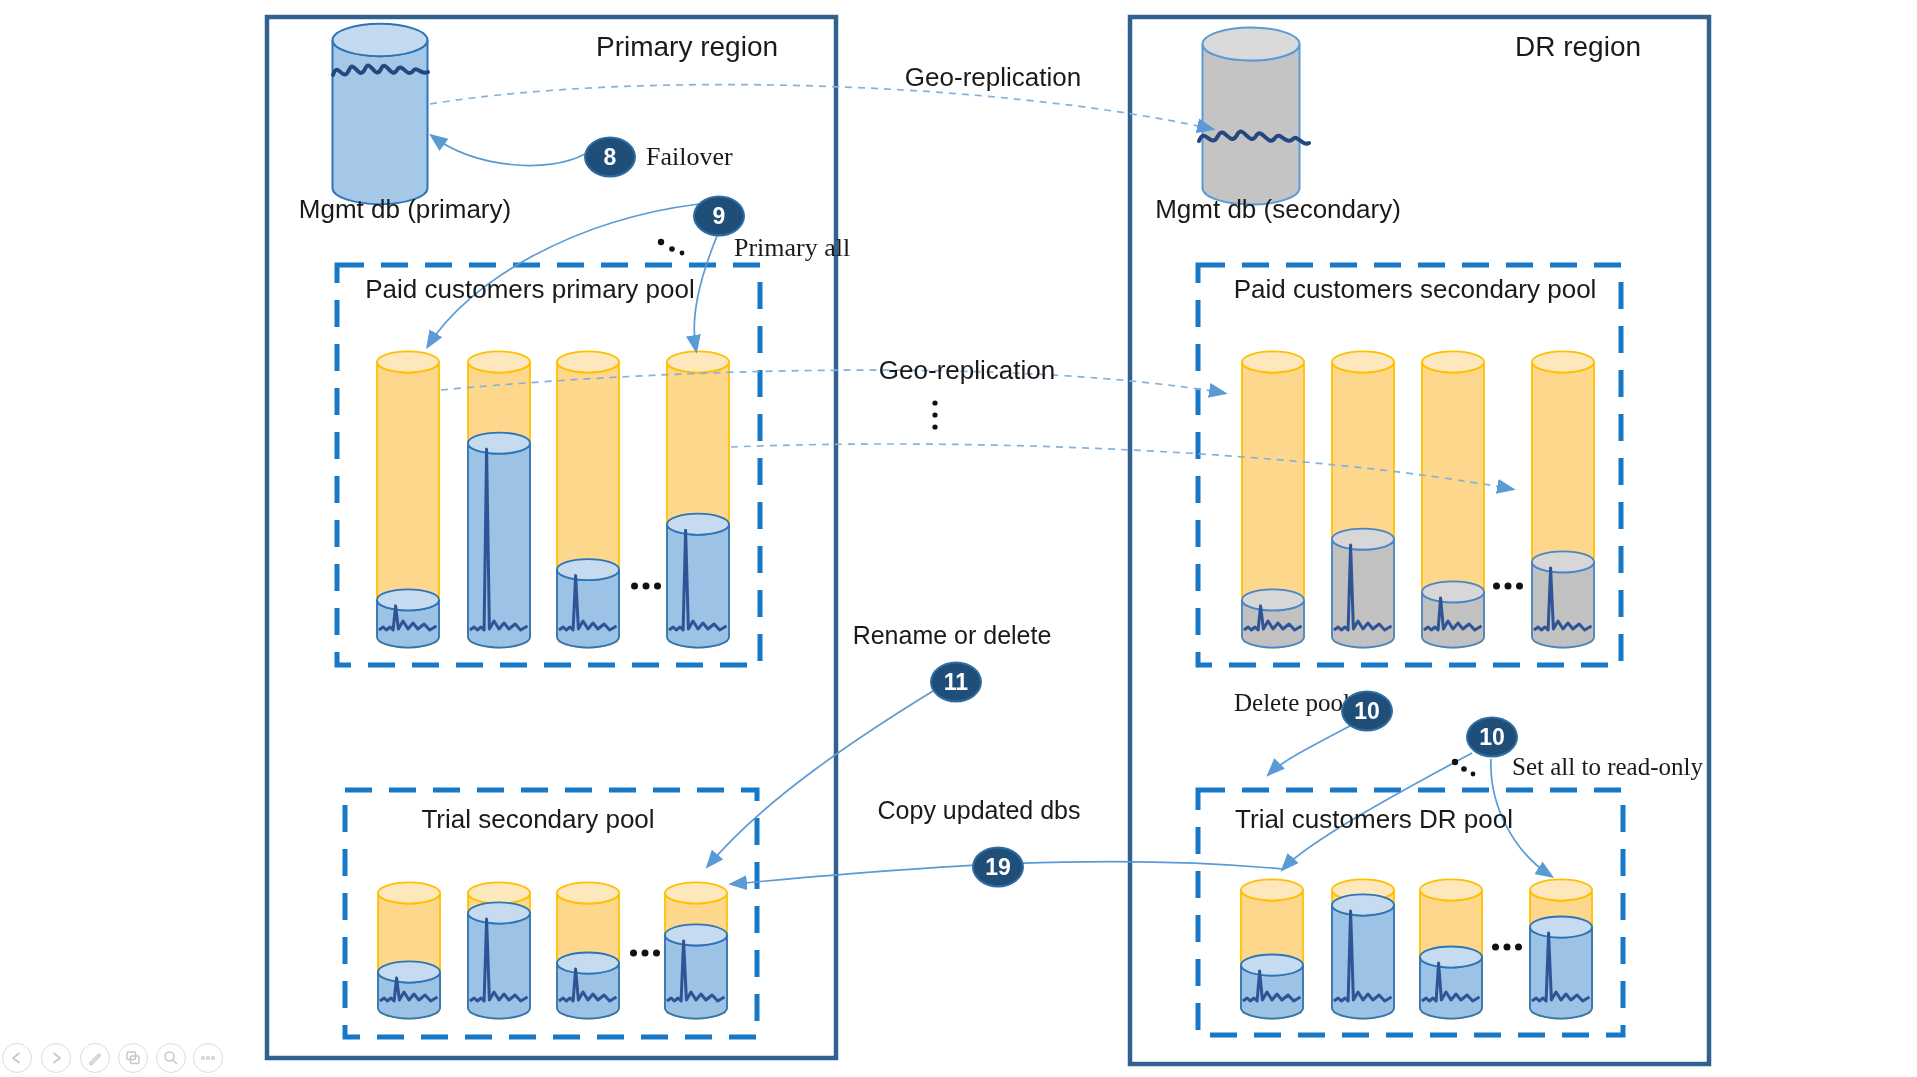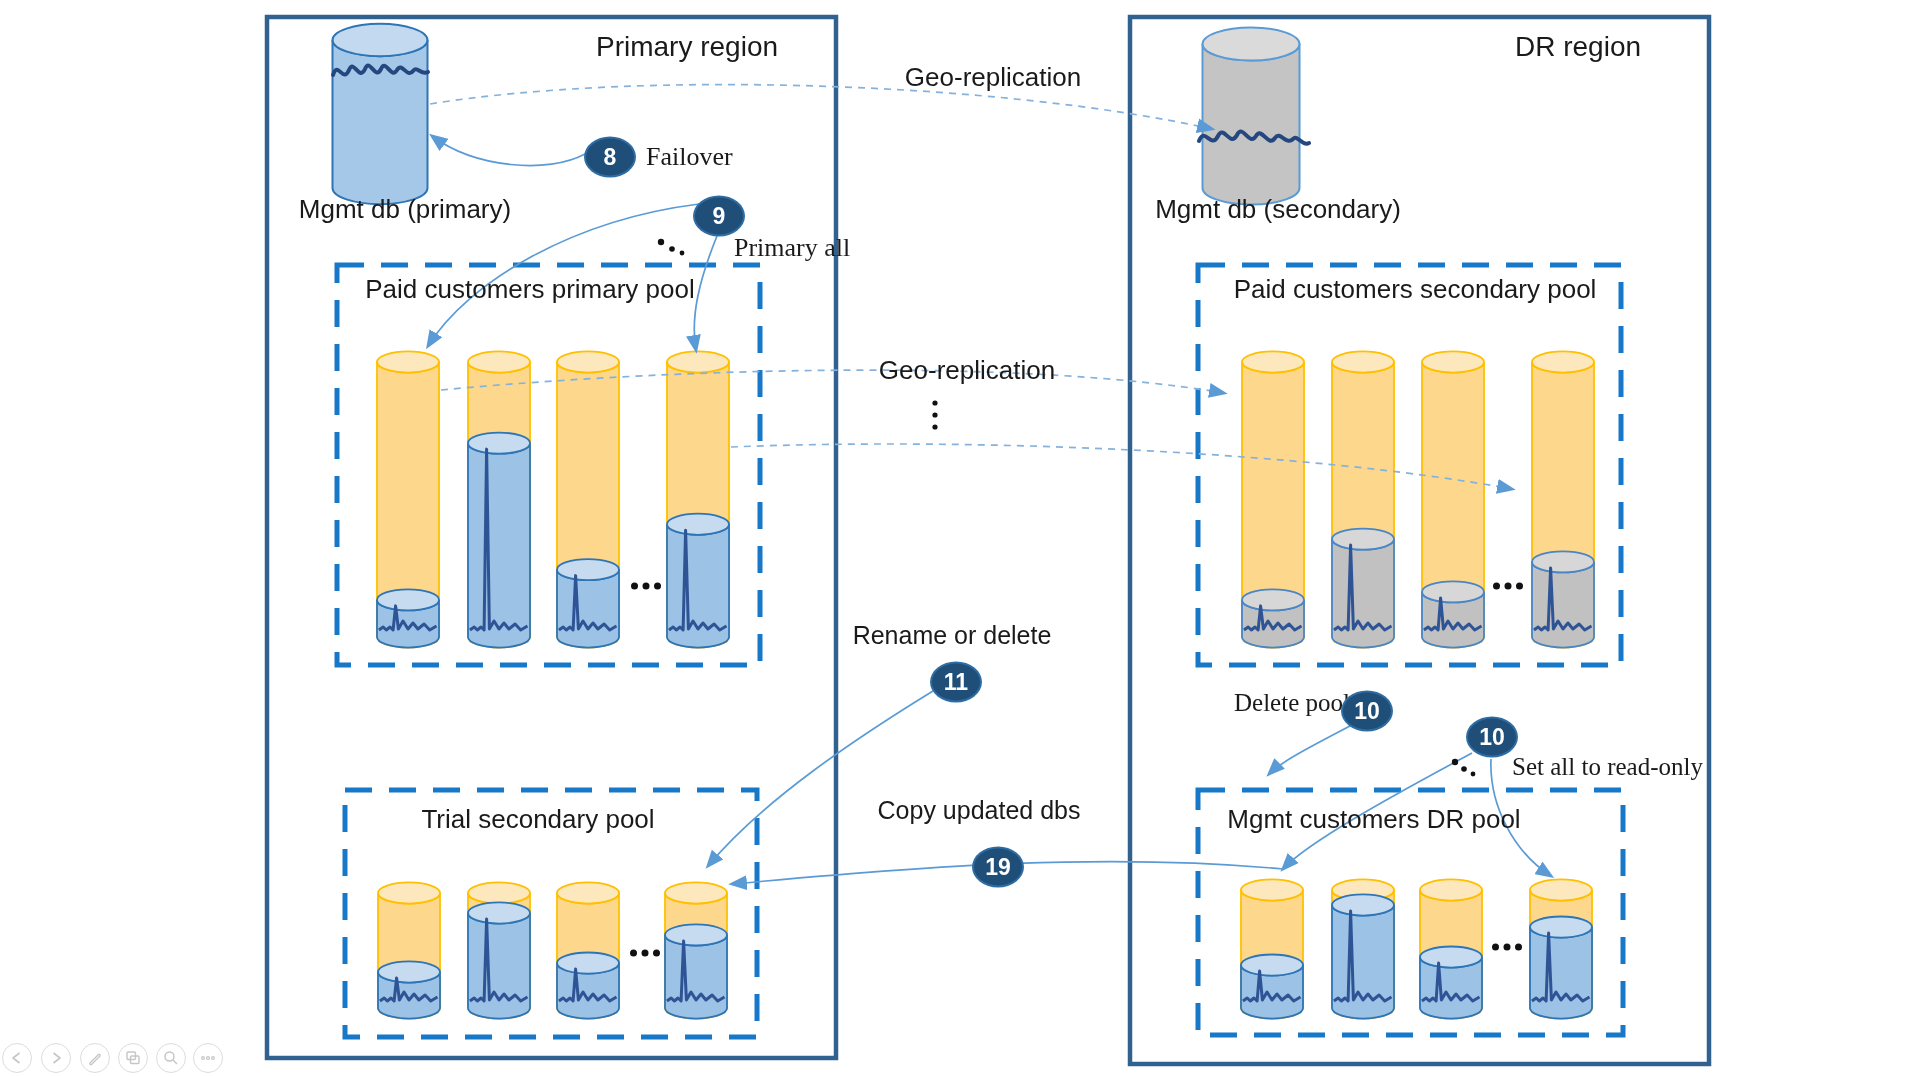--- a/index.html
+++ b/index.html
@@ -207,21 +207,21 @@
 
 <div class="lbl title" style="left:687px;top:47px">Primary region</div>
 <div class="lbl title" style="left:1578px;top:47px">DR region</div>
 
 <div class="lbl" style="left:405px;top:209px;font-size:26px">Mgmt db (primary)</div>
 <div class="lbl" style="left:1278px;top:209px;font-size:26px">Mgmt db (secondary)</div>
 
 <div class="lbl pool-title" style="left:530px;top:289px">Paid customers primary pool</div>
 <div class="lbl pool-title" style="left:1415px;top:289px">Paid customers secondary pool</div>
 <div class="lbl pool-title" style="left:538px;top:819px">Trial secondary pool</div>
-<div class="lbl pool-title" style="left:1374px;top:819px">Mgmt customers DR pool</div>
+<div class="lbl pool-title" style="left:1374px;top:819px">Trial customers DR pool</div>
 
 <div class="lbl" style="left:993px;top:77px;font-size:26px">Geo-replication</div>
 <div class="lbl" style="left:967px;top:370px;font-size:26px">Geo-replication</div>
 <div class="lbl left" style="left:646px;top:157px;font-size:26px">Failover</div>
 <div class="lbl left" style="left:734px;top:248px;font-size:26px">Primary all</div>
 <div class="lbl" style="left:952px;top:636px">Rename or delete</div>
 <div class="lbl" style="left:979px;top:811px">Copy updated dbs</div>
 <div class="lbl left" style="left:1234px;top:703px">Delete pool</div>
 <div class="lbl left" style="left:1512px;top:767px">Set all to read-only</div>
 

